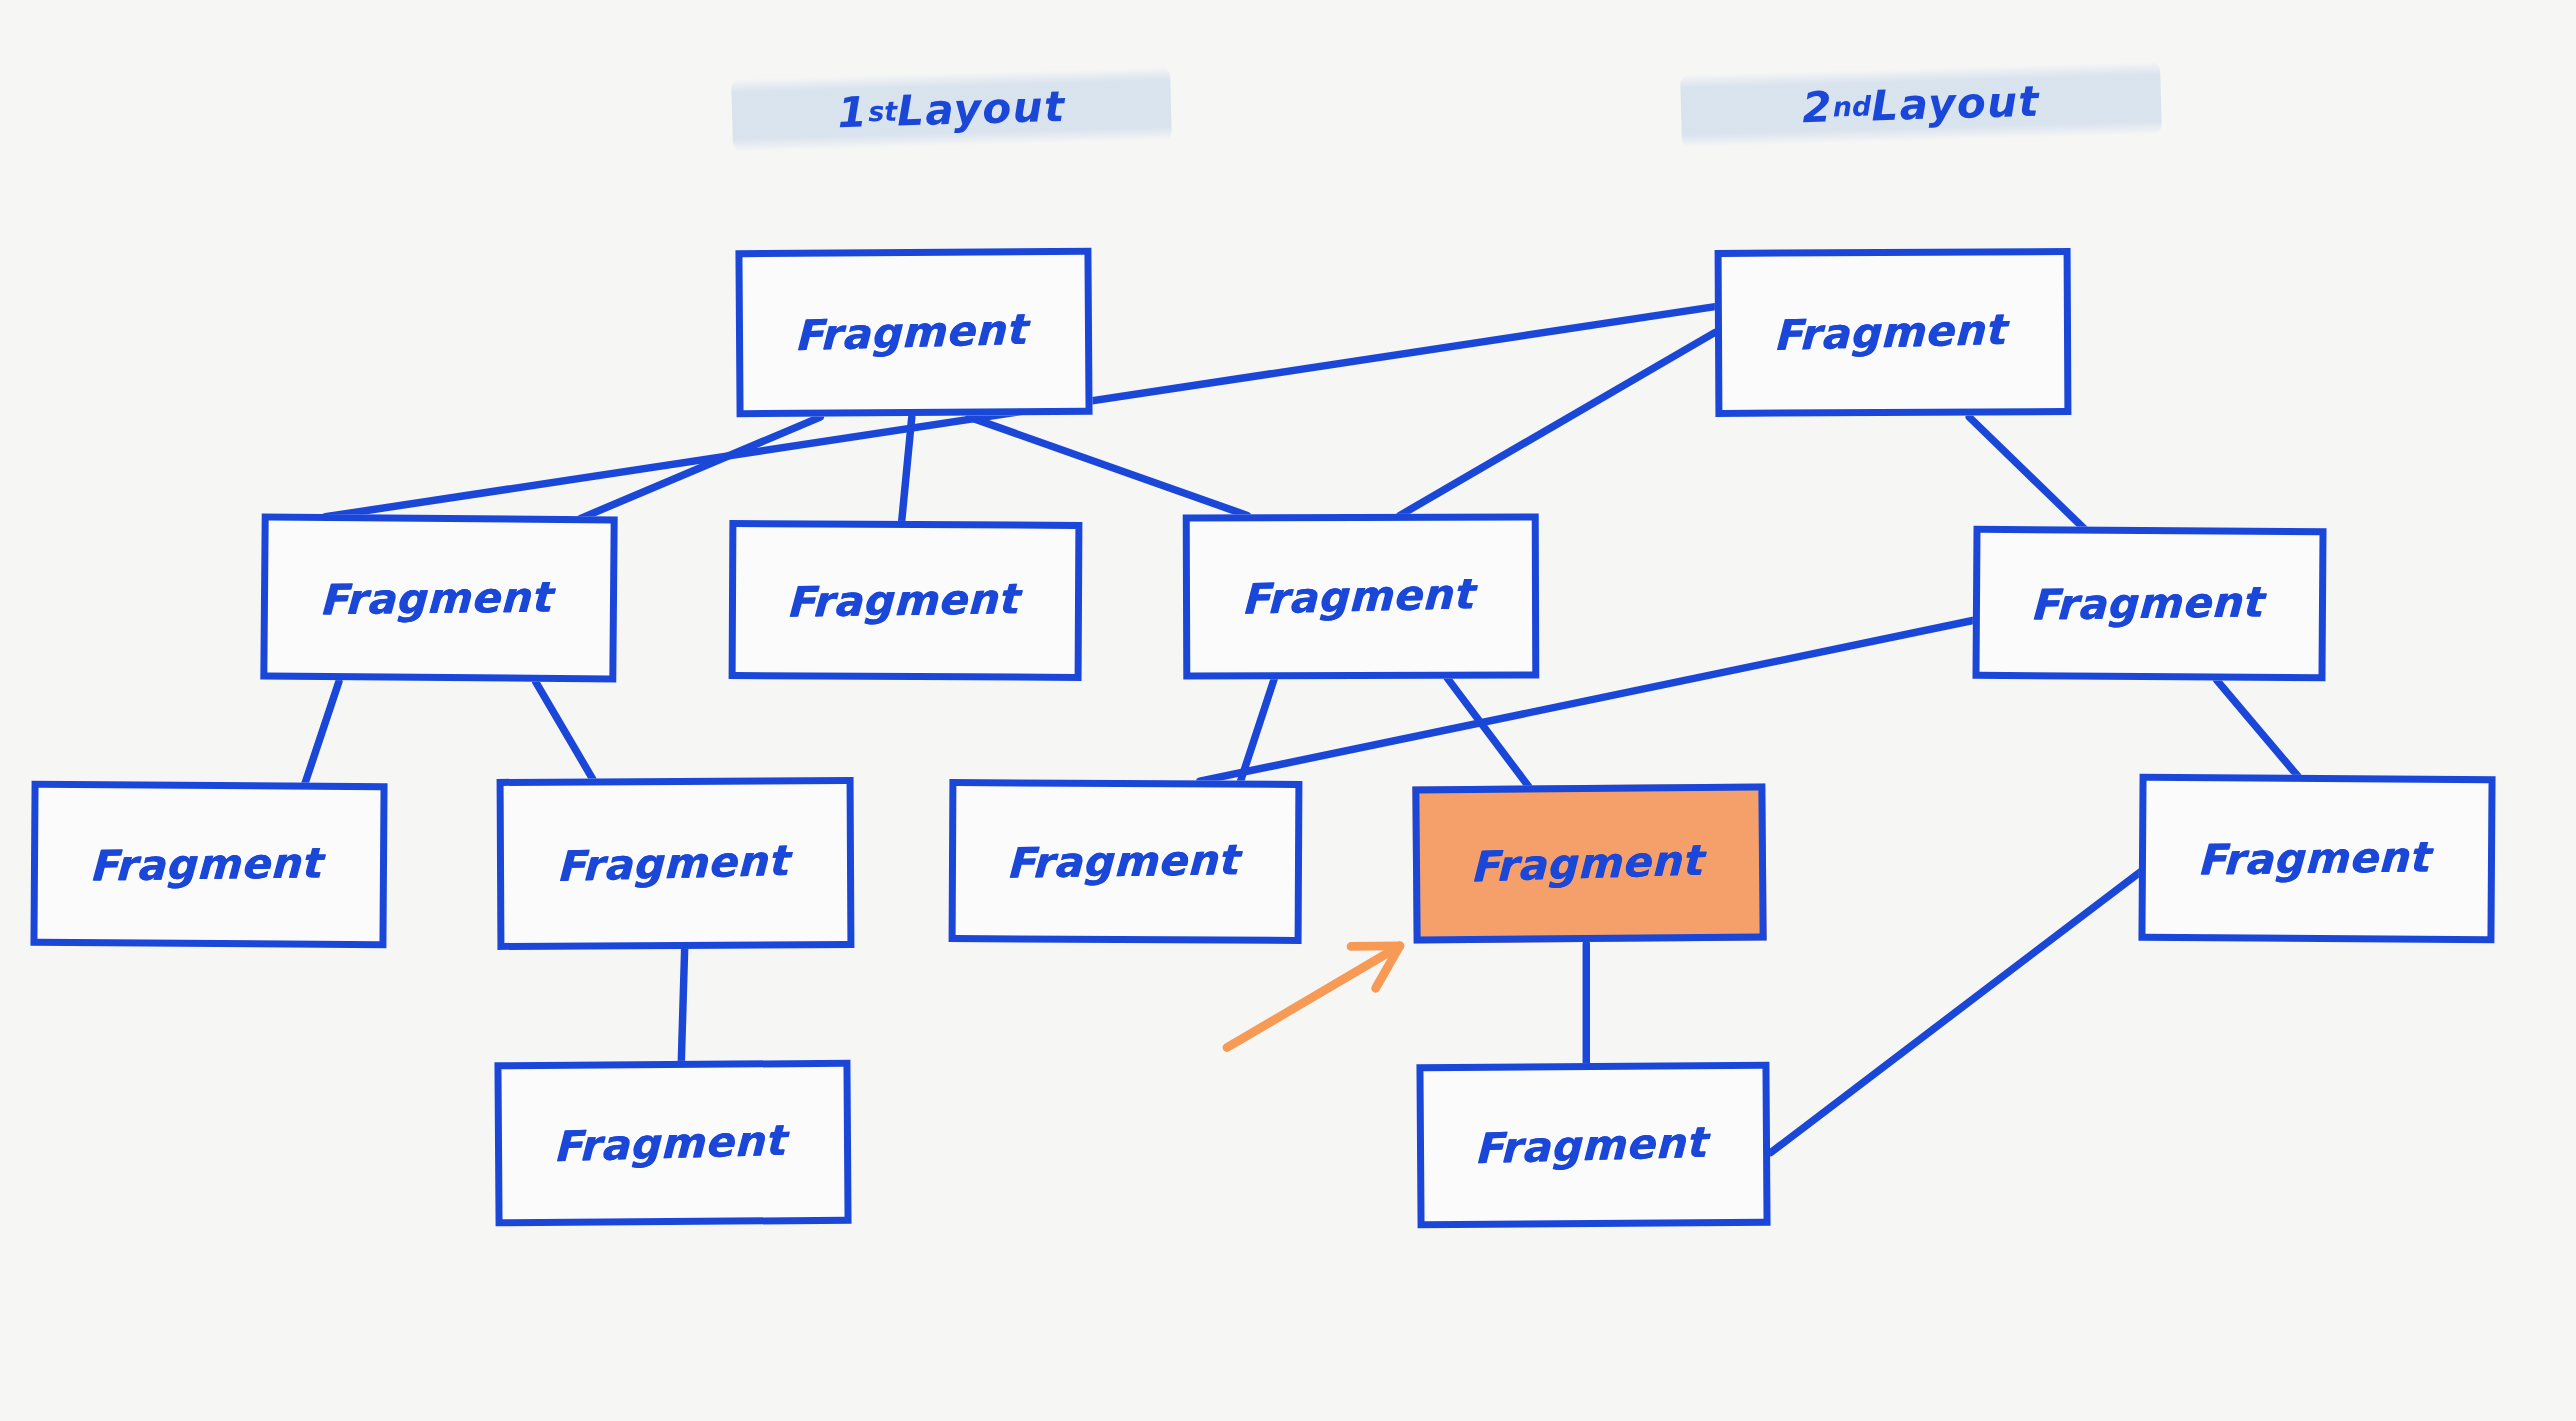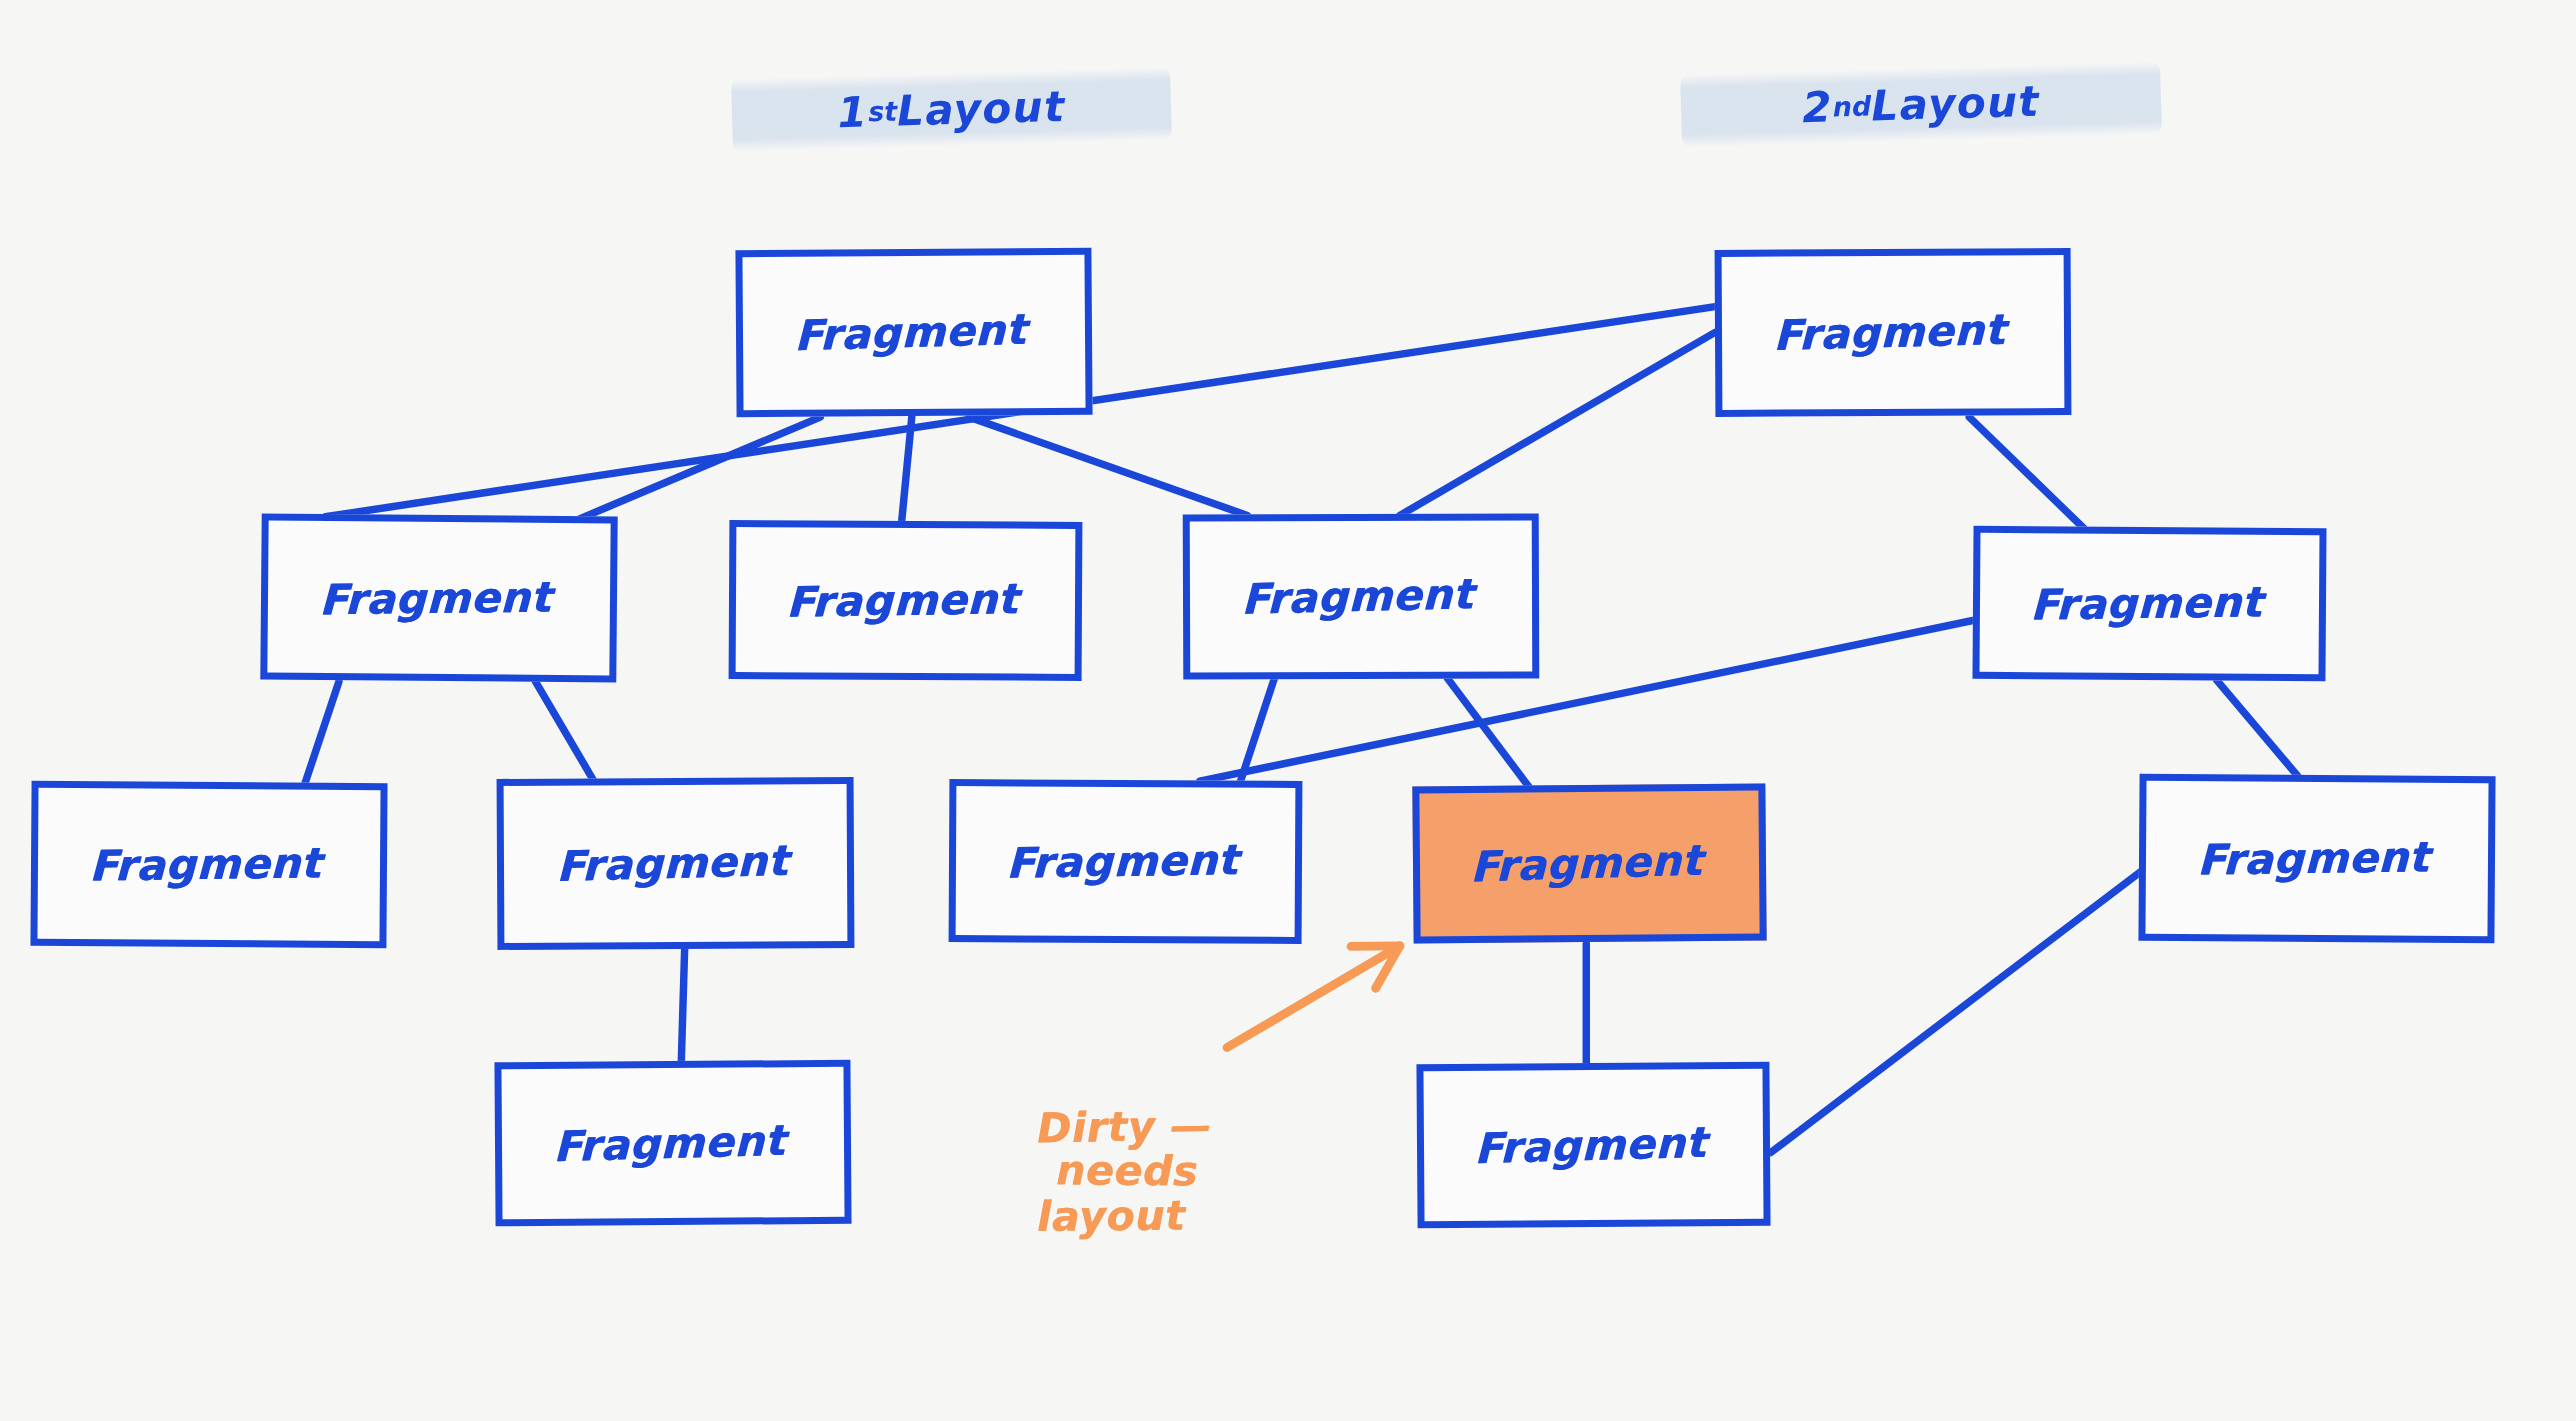--- a/index.html
+++ b/index.html
@@ -139,16 +139,15 @@
       <span>1</span>
       <sup>st</sup>
       <span> Layout</span>
     </div>
   <div class="section-label" id="label-second" style="left: 1681px; top: 68px; width: 434px; height: 73px;">
       <span>2</span>
       <sup>nd</sup>
       <span> Layout</span>
     </div>
 
-  <div class="annotation" id="dirty-note" style="left: 1037px; top: 1105px; color: rgb(247, 154, 86);"><div style="transform: rotate(-1deg);">Dirty —</div><div style="margin-left: 19px; transform: rotate(0.5deg);">needs</div><div style="transform: rotate(-0.5deg);">layout</div></div>
 
 </div>
 
 
 </body></html>

